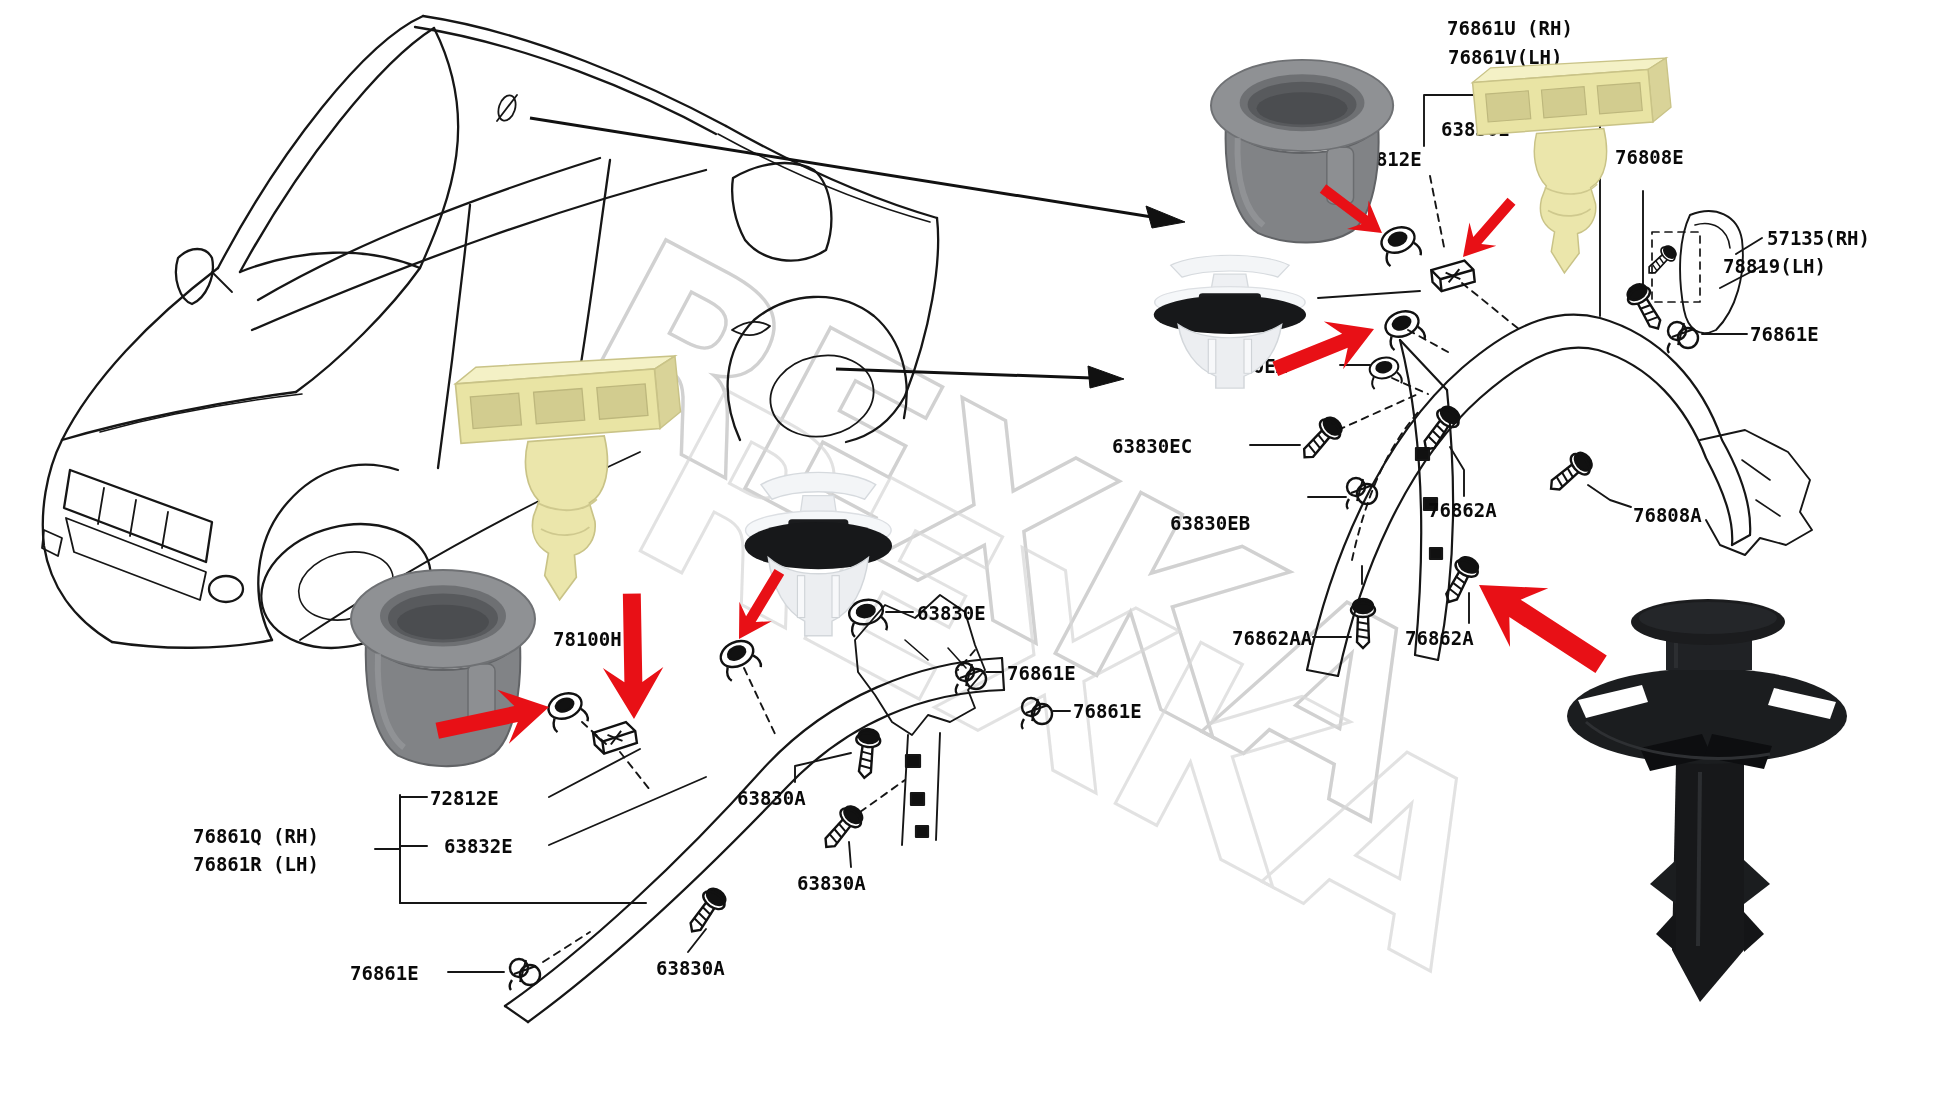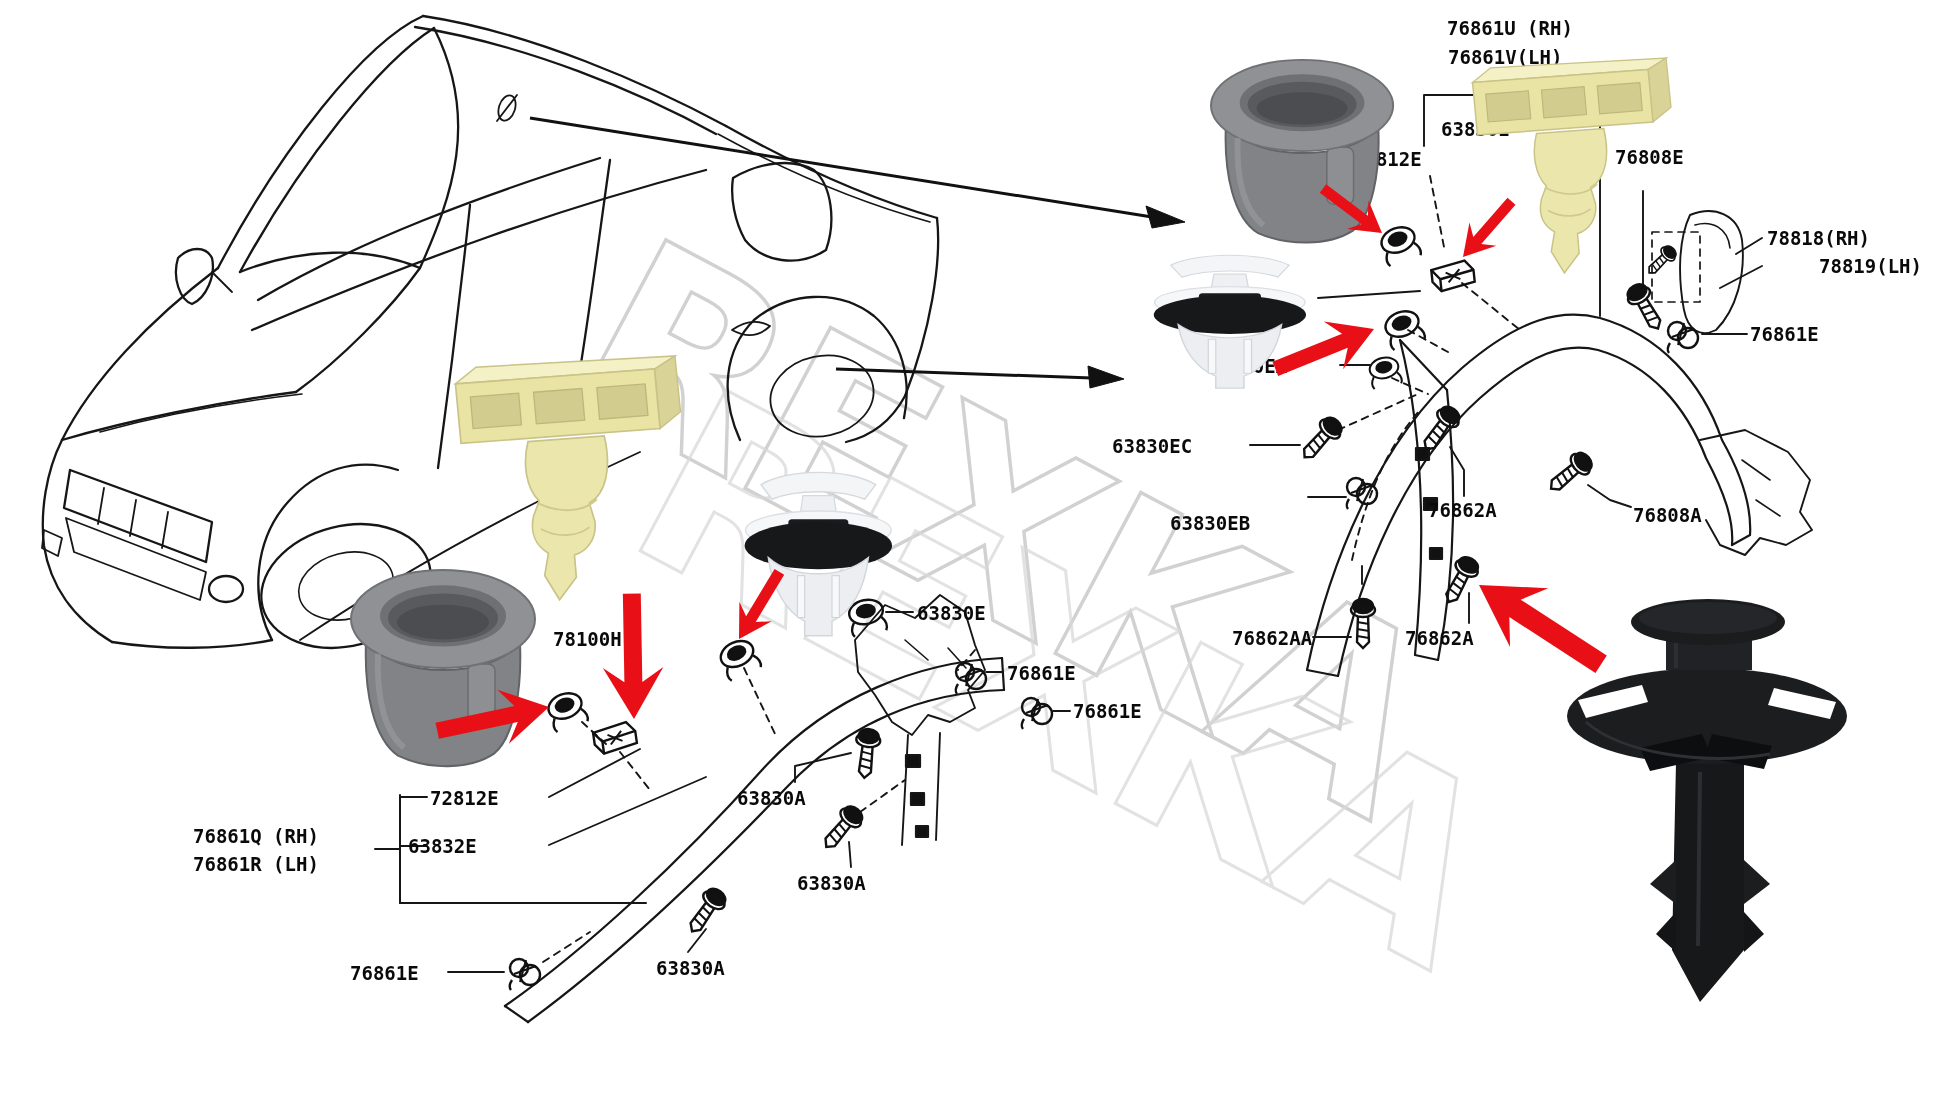--- a/index.html
+++ b/index.html
@@ -222,37 +222,37 @@
       <use href="#screwg" transform="translate(1662,260) rotate(45) scale(0.7)"></use>
     </g>
   </svg>
 
   <div id="labels" class="layer" style="width:1940px;height:1100px;">
     <div class="lbl" style="left:1447px;top:14px">76861U (RH)</div>
     <div class="lbl" style="left:1448px;top:43px">76861V(LH)</div>
     <div class="lbl" style="left:1441px;top:115px">63830E</div>
     <div class="lbl" style="left:1353px;top:145px">72812E</div>
     <div class="lbl" style="left:1615px;top:143px">76808E</div>
-    <div class="lbl" style="left:1767px;top:224px">78818(RH)</div>
-    <div class="lbl" style="left:1819px;top:252px">78819(LH)</div>
+    <div class="lbl" style="left:1767px;top:224px">57135(RH)</div>
+    <div class="lbl" style="left:1723px;top:252px">78819(LH)</div>
     <div class="lbl" style="left:1750px;top:320px">76861E</div>
     <div class="lbl" style="left:1228px;top:288px">63830A</div>
     <div class="lbl" style="left:1207px;top:352px">63830EA</div>
     <div class="lbl" style="left:1112px;top:432px">63830EC</div>
     <div class="lbl" style="left:1170px;top:509px">63830EB</div>
     <div class="lbl" style="left:1428px;top:496px">76862A</div>
     <div class="lbl" style="left:1633px;top:501px">76808A</div>
     <div class="lbl" style="left:1232px;top:624px">76862AA</div>
     <div class="lbl" style="left:1405px;top:624px">76862A</div>
     <div class="lbl" style="left:553px;top:625px">78100H</div>
     <div class="lbl" style="left:917px;top:599px">63830E</div>
     <div class="lbl" style="left:1007px;top:659px">76861E</div>
     <div class="lbl" style="left:1073px;top:697px">76861E</div>
     <div class="lbl" style="left:430px;top:784px">72812E</div>
-    <div class="lbl" style="left:408px;top:832px">63832E</div>
+    <div class="lbl" style="left:444px;top:832px">63832E</div>
     <div class="lbl" style="left:193px;top:822px">76861Q (RH)</div>
     <div class="lbl" style="left:193px;top:850px">76861R (LH)</div>
     <div class="lbl" style="left:737px;top:784px">63830A</div>
     <div class="lbl" style="left:797px;top:869px">63830A</div>
     <div class="lbl" style="left:656px;top:954px">63830A</div>
     <div class="lbl" style="left:350px;top:959px">76861E</div>
   </div>
 
   <svg id="photos" class="layer" width="1940" height="1100" viewBox="0 0 1940 1100">
     <defs>

